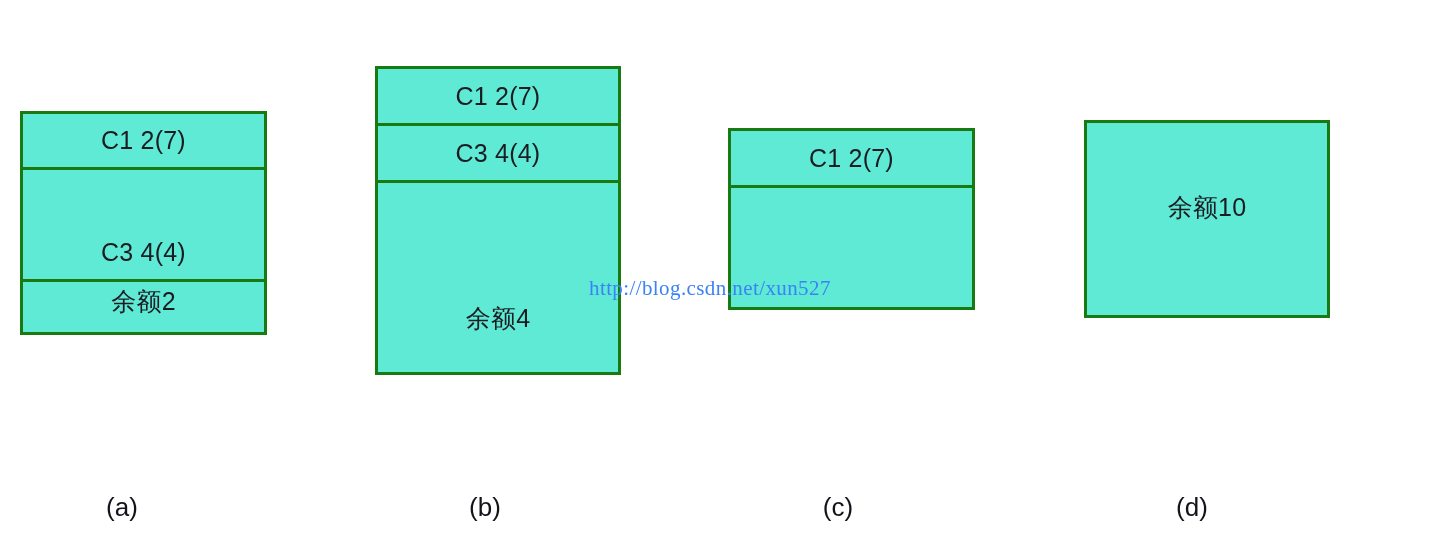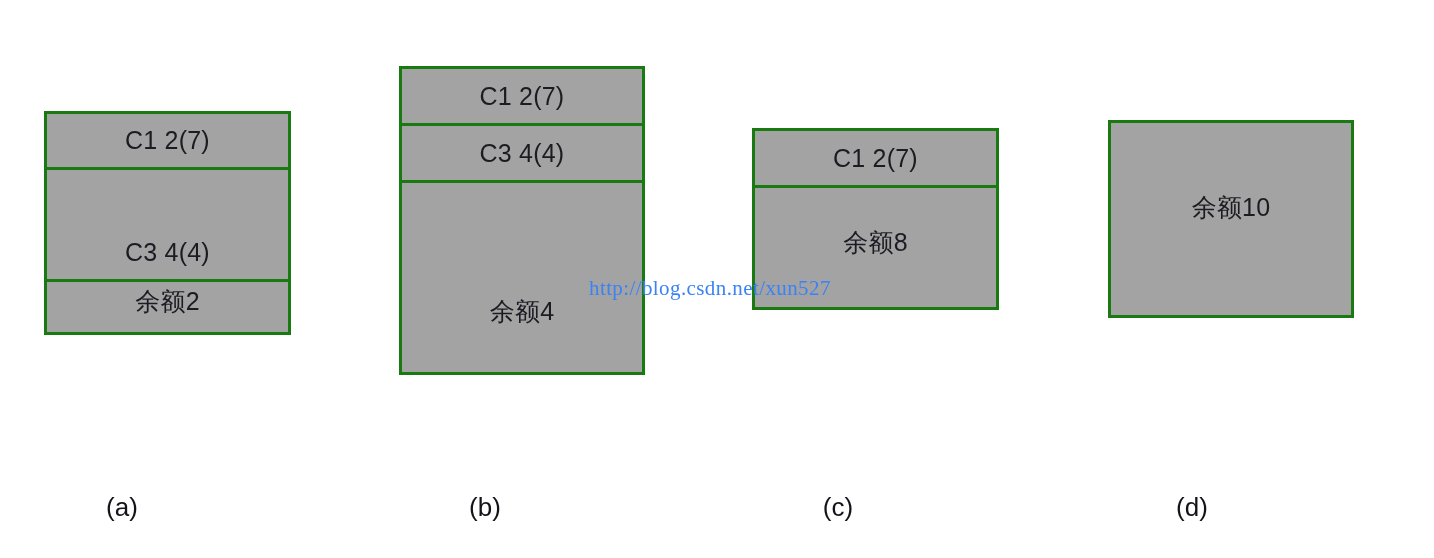--- a/index.html
+++ b/index.html
@@ -18,22 +18,21 @@
     background: #ffffff;
     overflow: hidden;
   }
   .figure {
     position: absolute;
   }
   .stack {
     position: absolute;
     box-sizing: border-box;
     border: 3px solid #1a7a12;
-    background: #a3a3a3;
-    margin-left: 24px;
+    background: #5eead4;
   }
   .cell {
     position: absolute;
     left: 0;
     right: 0;
     box-sizing: border-box;
     display: flex;
     align-items: center;
     justify-content: center;
     font-size: 25px;
@@ -54,21 +53,21 @@
   #fig-a .cell { height: 56px; }
   #fig-a .row-0 { top: 0px; }
   #fig-a .row-1 { top: 56px; }
   #fig-a .row-2 { top: 112px; }
   #fig-a .row-3 { top: 168px; height: 38px; }
 
   
   #fig-b .stack { left: 375px; top: 66px; width: 246px; height: 309px; }
   #fig-b .row-0 { top: 0px; height: 57px; }
   #fig-b .row-1 { top: 57px; height: 57px; }
-  #fig-b .row-2 { top: 112px; height: 189px; align-items: flex-end; padding-bottom: 46px; }
+  #fig-b .row-2 { top: 119px; height: 189px; align-items: flex-end; padding-bottom: 46px; }
 
   
   #fig-c .stack { left: 728px; top: 128px; width: 247px; height: 182px; }
   #fig-c .row-0 { top: 0px; height: 57px; }
   #fig-c .row-1 { top: 57px; height: 119px; align-items: flex-start; padding-top: 42px; }
 
   
   #fig-d .stack { left: 1084px; top: 120px; width: 246px; height: 198px; }
   #fig-d .row-0 { top: 0px; height: 192px; align-items: flex-start; padding-top: 72px; }
 
@@ -128,23 +127,20 @@
         <span class="cell-text">余额4</span>
       </div>
     </div>
   </div>
 
   <div class="figure" id="fig-c">
     <div class="stack">
       <div class="cell divided row-0">
         <span class="cell-text">C1 2(7)</span>
       </div>
-      <div class="cell row-1">
-        <span class="cell-text">余额8</span>
-      </div>
     </div>
   </div>
 
   <div class="figure" id="fig-d">
     <div class="stack">
       <div class="cell row-0">
         <span class="cell-text">余额10</span>
       </div>
     </div>
   </div>

